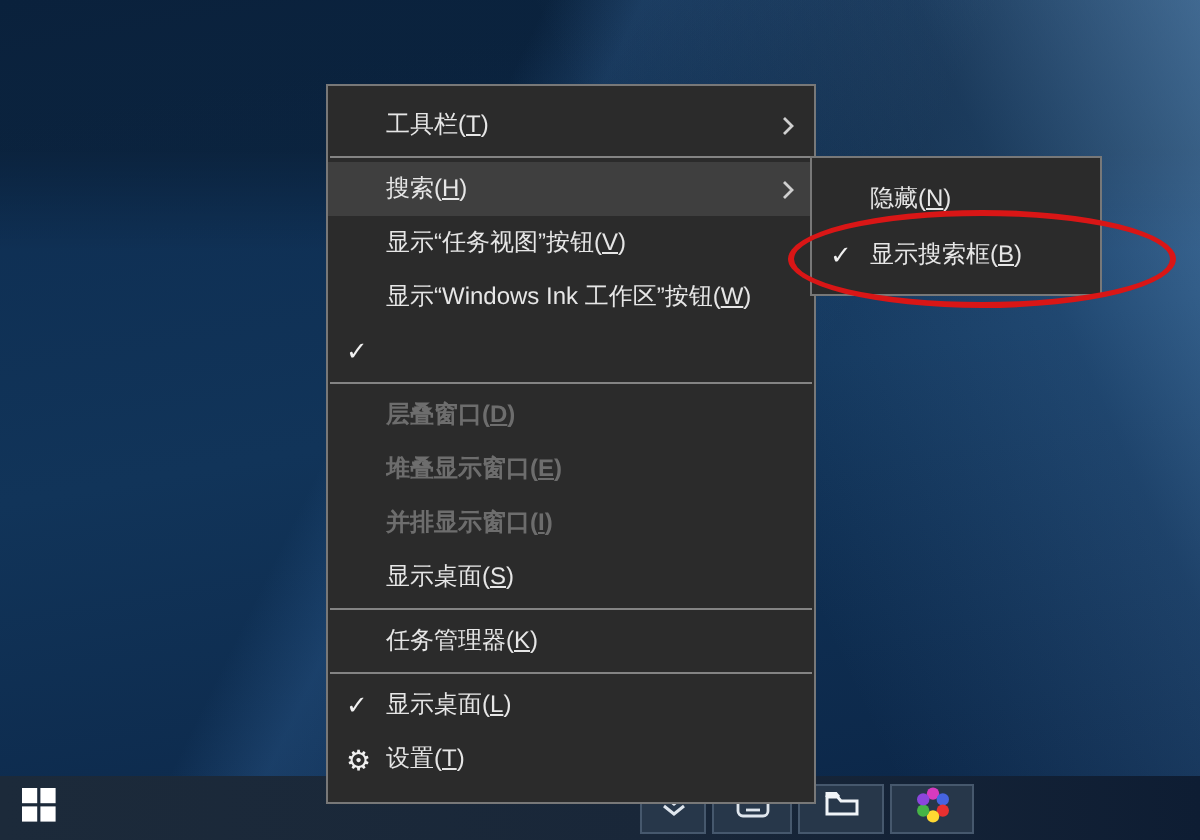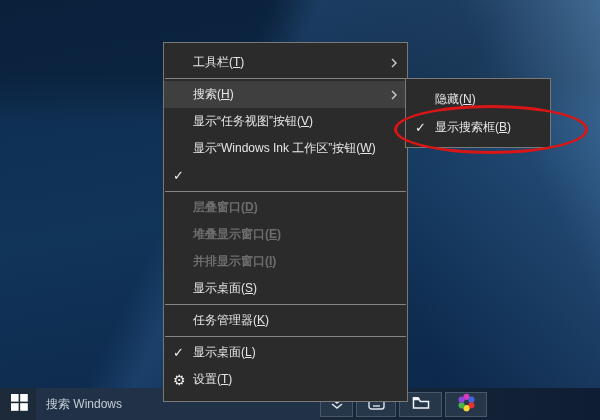--- a/index.html
+++ b/index.html
@@ -56,23 +56,20 @@
   <button class="start">
     <span>
       <svg width="17" height="17" viewBox="0 0 17 17">
         <rect x="0" y="0" width="7.6" height="7.6" fill="#ffffff"></rect>
         <rect x="9.2" y="0" width="7.6" height="7.6" fill="#ffffff"></rect>
         <rect x="0" y="9.2" width="7.6" height="7.6" fill="#ffffff"></rect>
         <rect x="9.2" y="9.2" width="7.6" height="7.6" fill="#ffffff"></rect>
       </svg>
     </span>
   </button>
-  <div class="searchbox">
-    <input type="text" placeholder="搜索 Windows" style="">
-  </div>
   <div class="tile tile-a">
     <span>
       <svg width="14" height="12" viewBox="0 0 14 12" fill="none" stroke="#dfe6ee" stroke-width="1.5">
         <polyline points="2,1 7,5 12,1"></polyline>
           <polyline points="2,6 7,10 12,6"></polyline>
       </svg>
     </span>
   </div>
   <div class="tile tile-b">
     <span>

